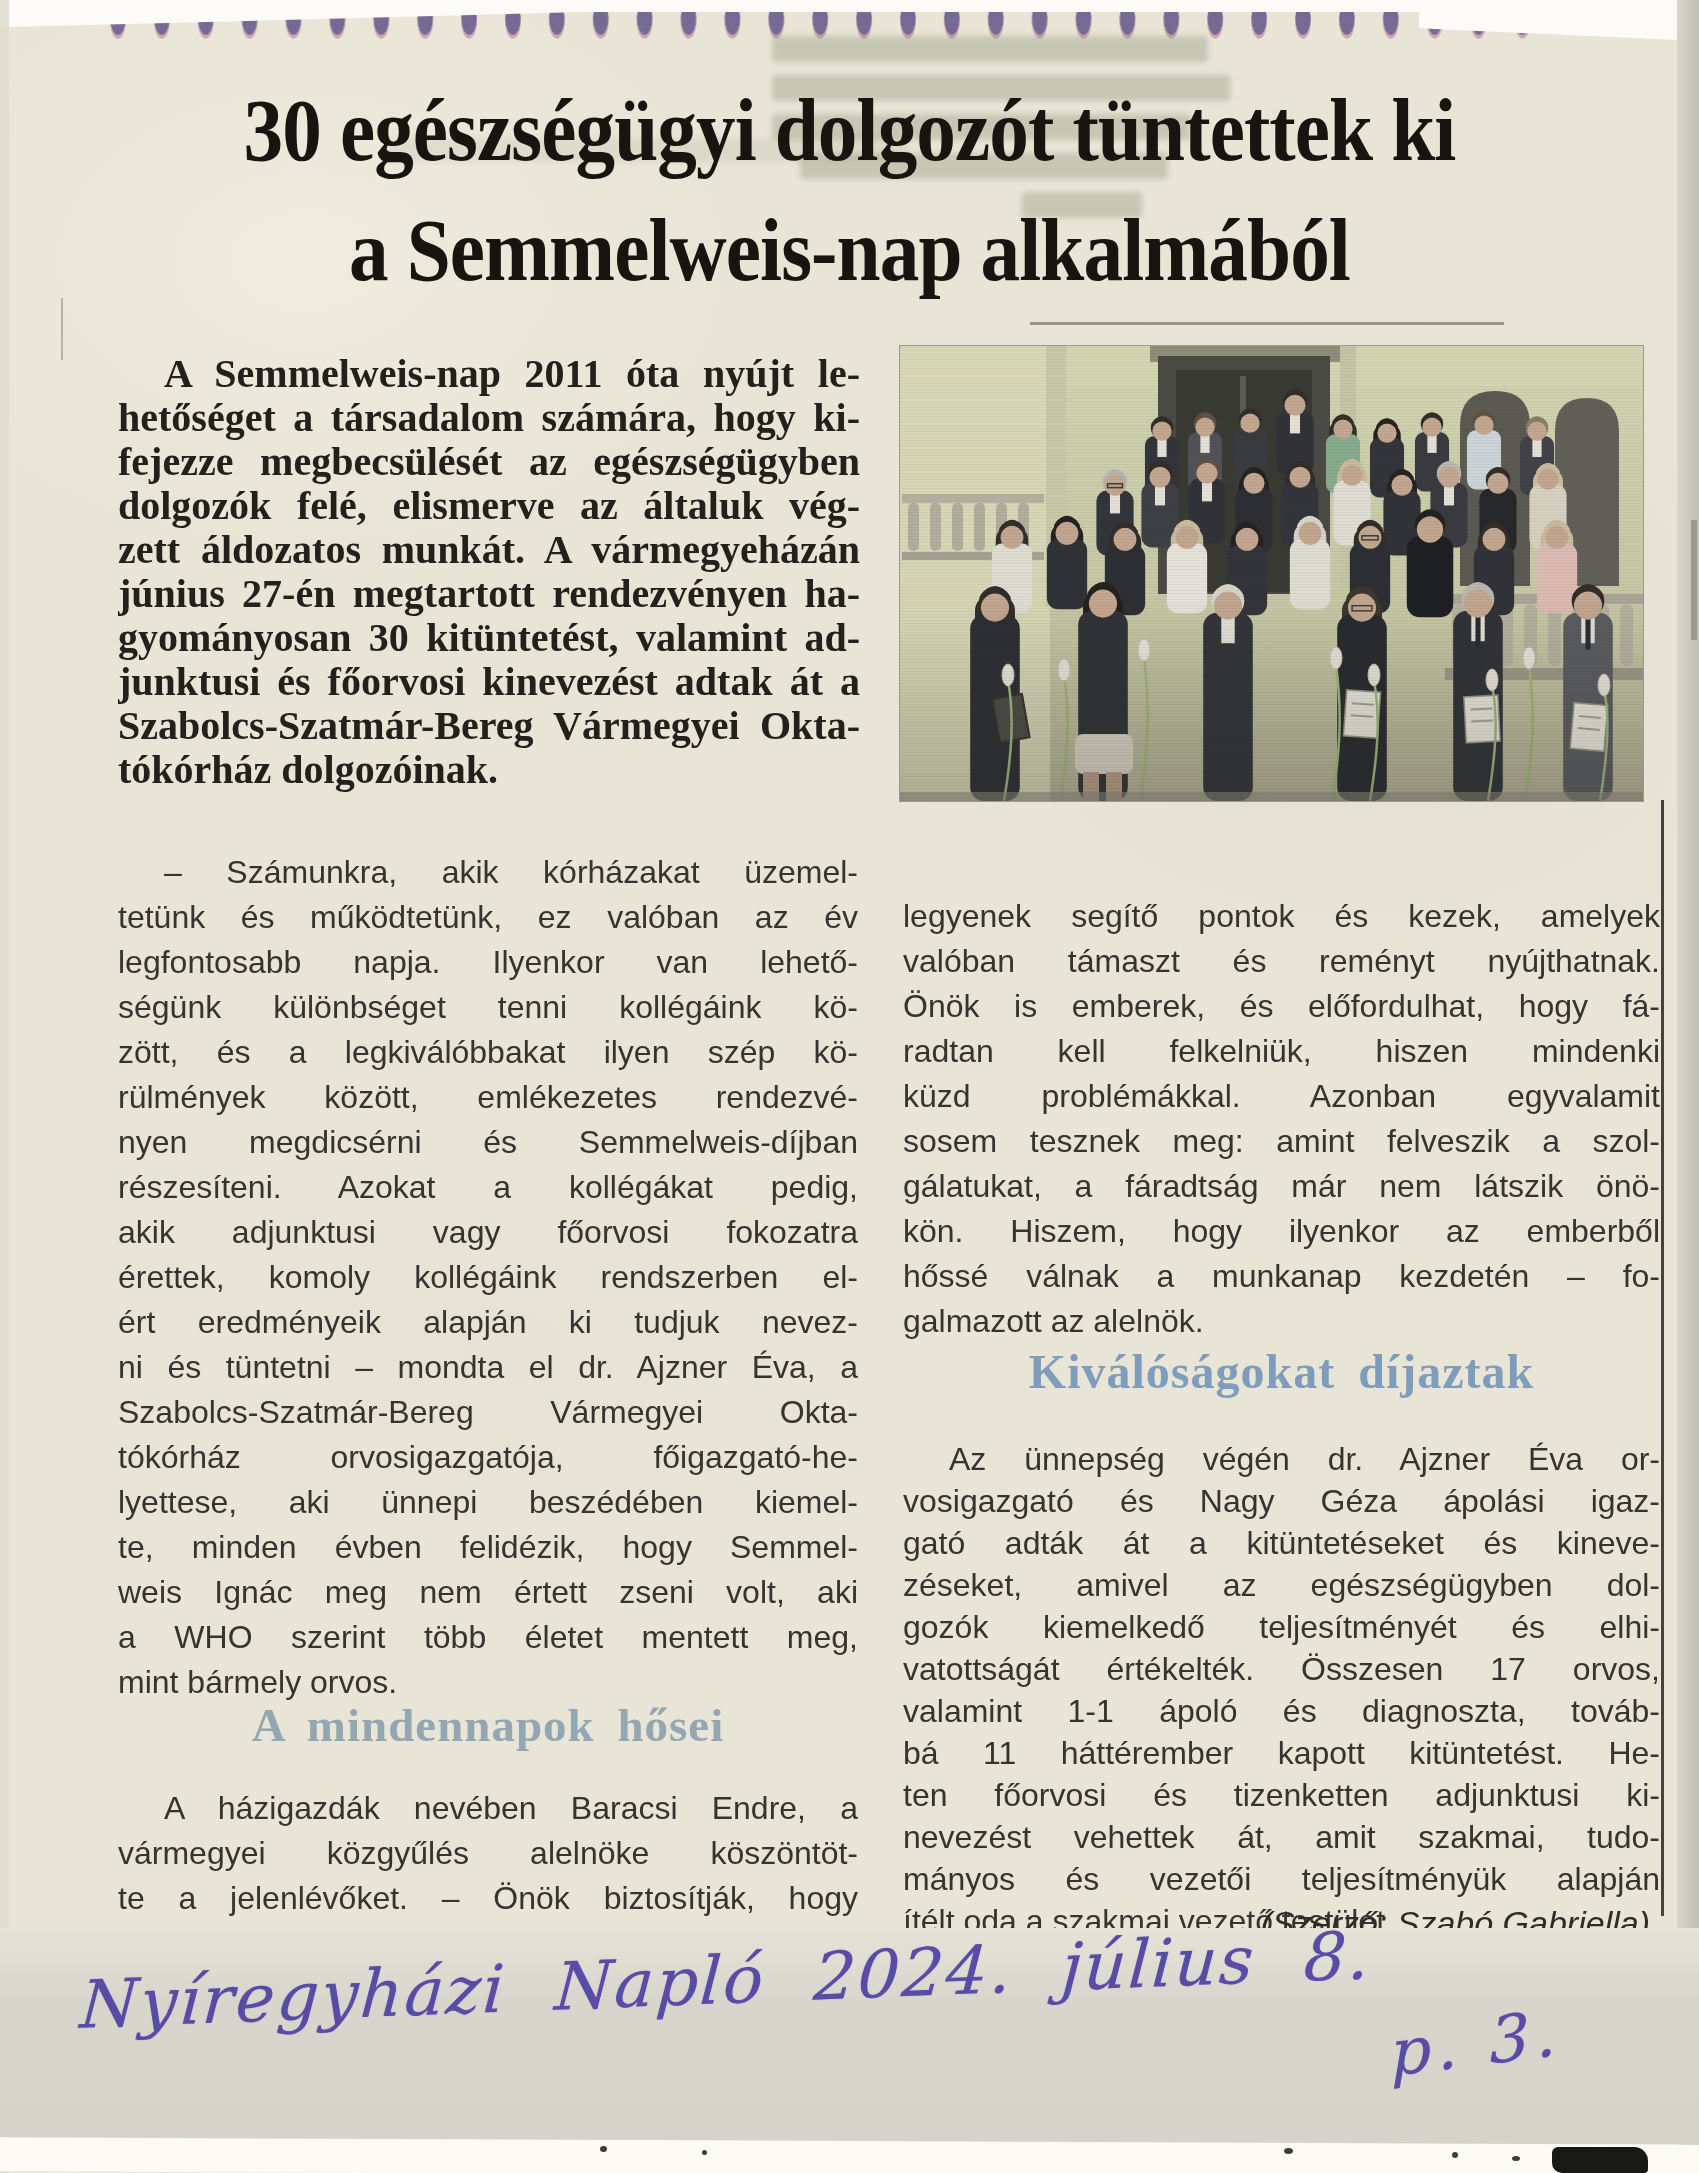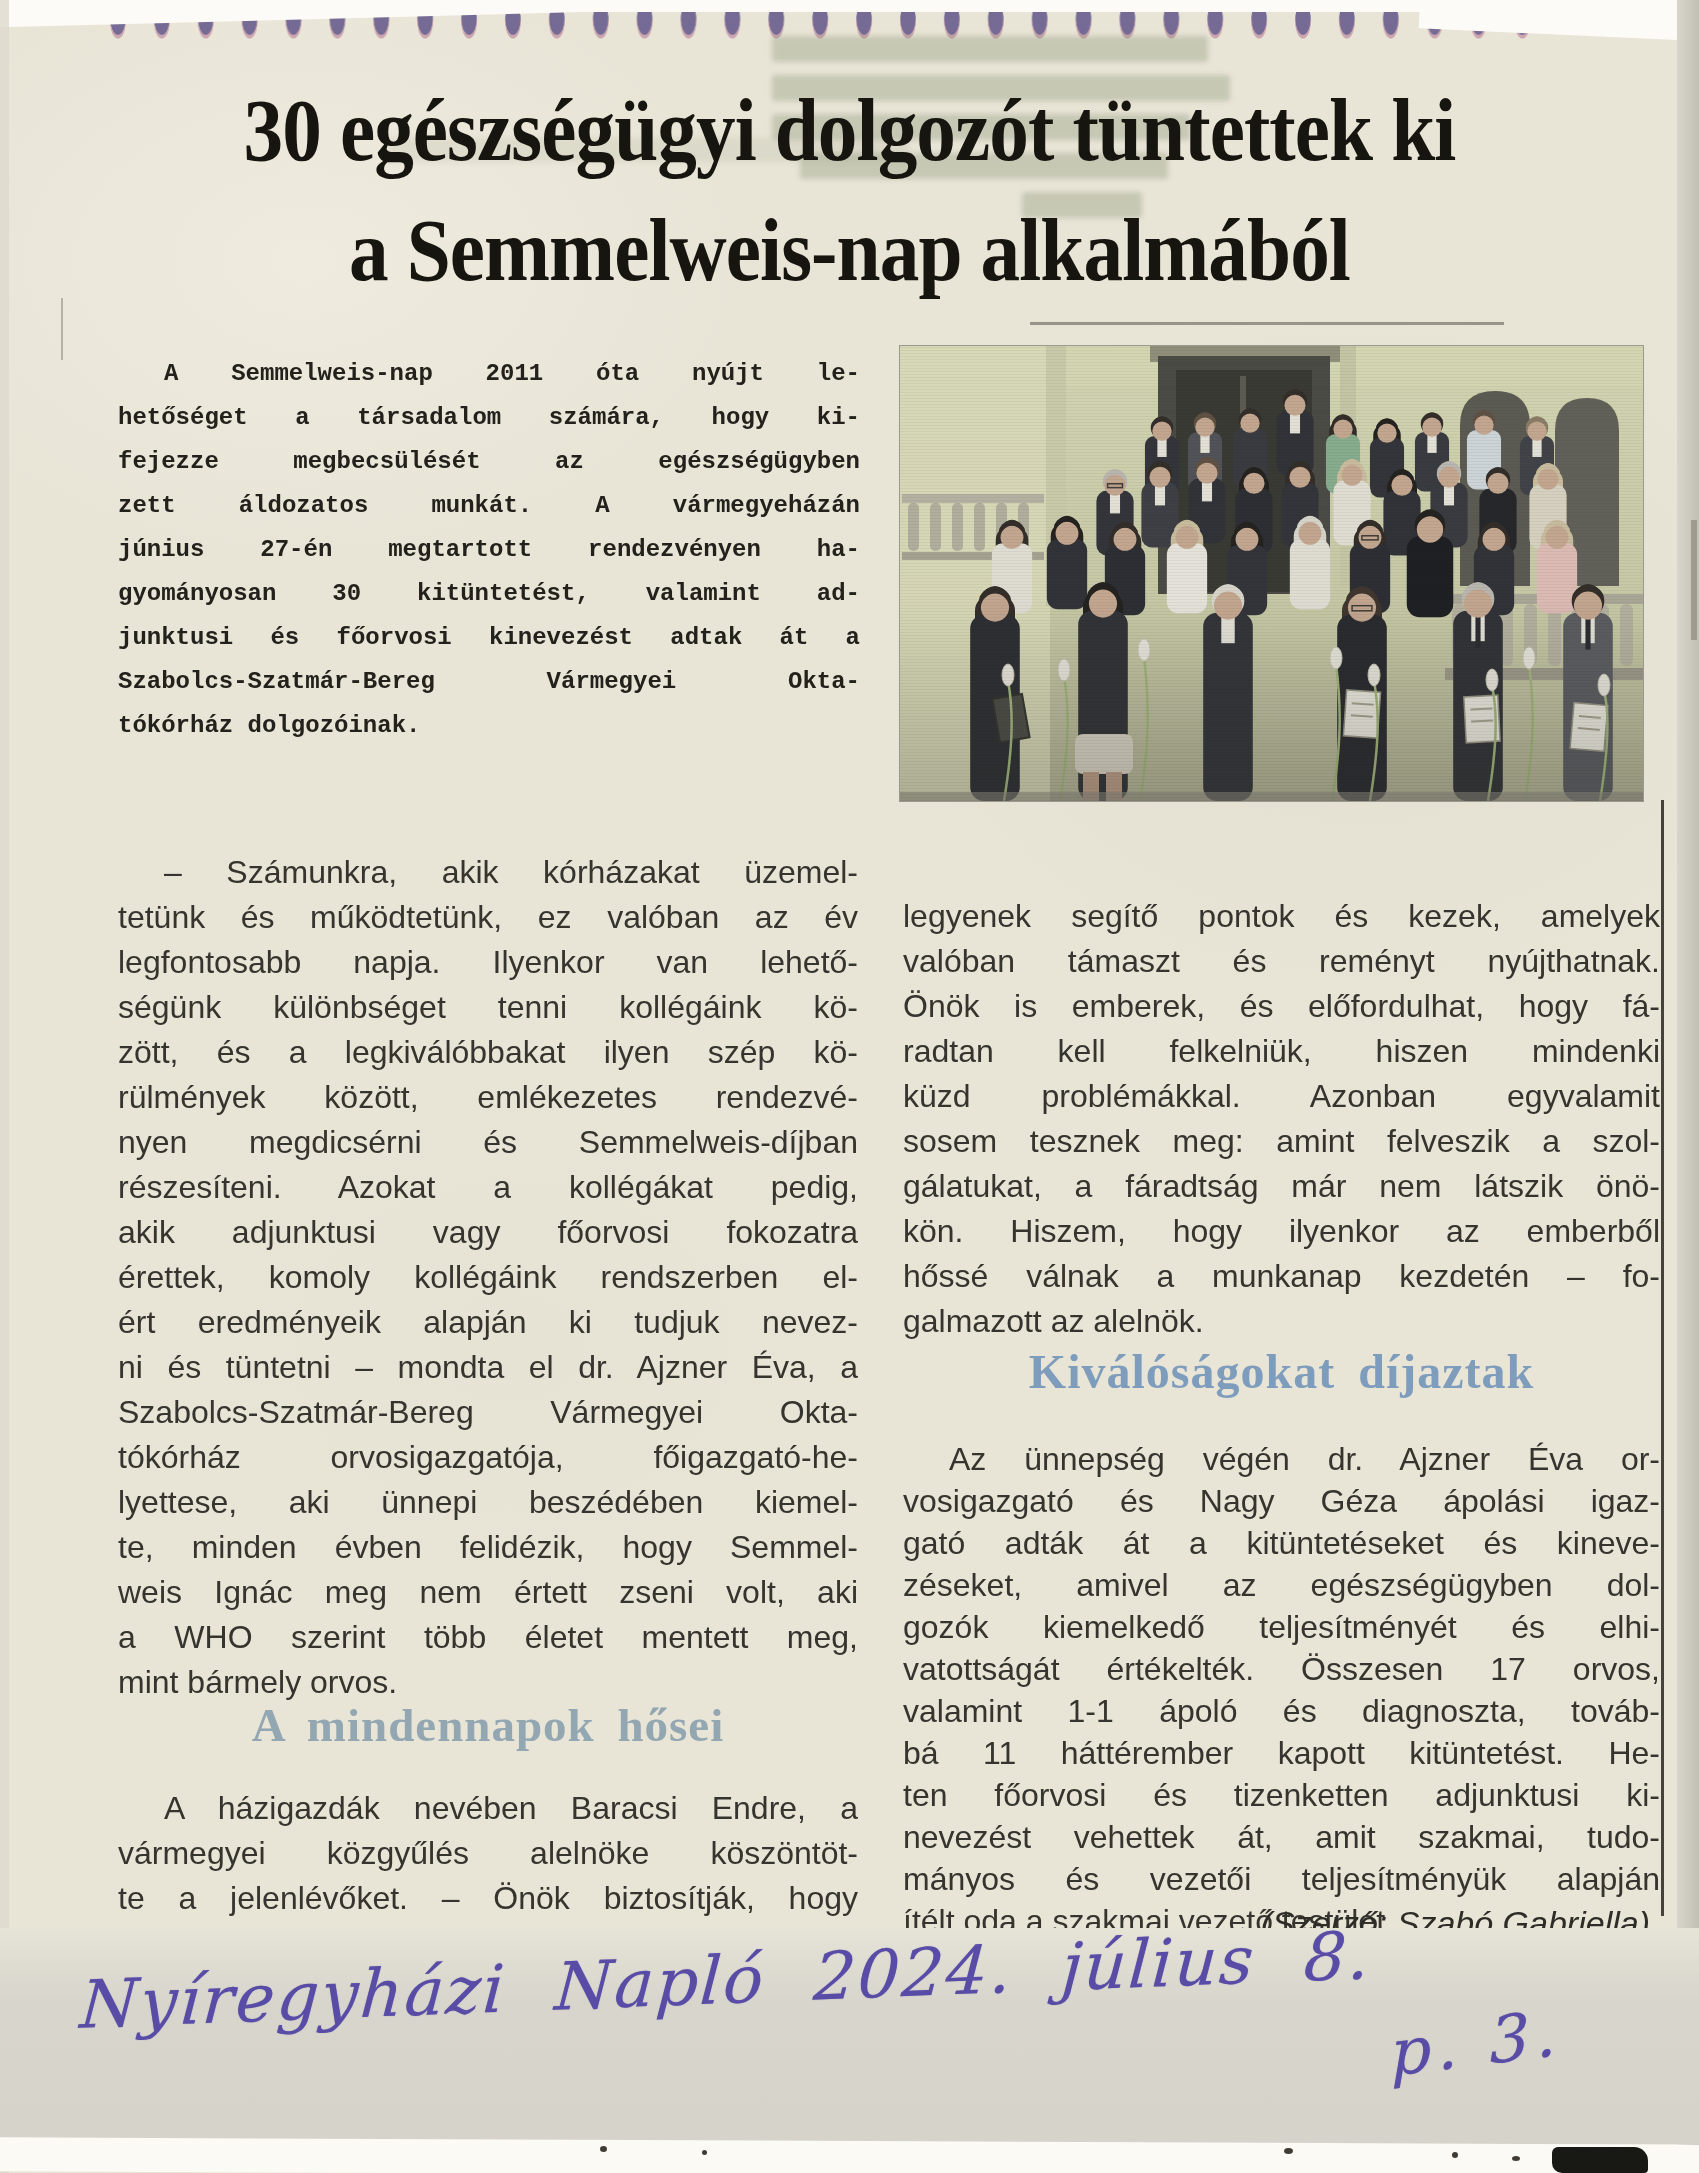--- a/index.html
+++ b/index.html
@@ -45,21 +45,21 @@
   .h-rule{top:322px;left:1030px;width:474px;height:3px;background:#55524a;opacity:.55;}
 
   
   .line-block{overflow:hidden;}
   .line-block .tl{height:var(--lh);line-height:var(--lh);text-align:justify;text-align-last:justify;
     overflow:hidden;white-space:nowrap;}
   .line-block .tl:last-child{text-align-last:left;}
   .indent .tl:first-child{text-indent:46px;}
 
   .lead{top:352px;left:118px;width:742px;--lh:44px;
-    font-family:Liberation Mono, monospace;font-weight:700;font-size:24px;color:#23211c;}
+    font-family:Liberation Serif, serif;font-weight:700;font-size:40px;color:#23211c;}
   .col{font-size:32px;color:#36342e;margin-top:44px;}
   .c1a{top:806px;left:118px;width:740px;--lh:45px;}
   .c1b{top:1742px;left:118px;width:740px;--lh:45px;}
   .c2a{top:850px;left:903px;width:757px;--lh:45px;}
   .c2b{top:1394px;left:903px;width:757px;--lh:42px;}
 
   .subhead{font-family:"Liberation Serif",serif;font-weight:700;letter-spacing:1px;word-spacing:10px;text-align:center;margin-top:32px;}
   .sh1{top:1666px;left:118px;width:740px;font-size:47px;color:#93a7b2;}
   .sh2{top:1312px;left:903px;width:757px;font-size:48px;color:#7e9cbc;}
 
@@ -106,20 +106,21 @@
   <div class="abs ghost-wide"></div>
 
   <div class="abs headline h1a">30 egészségügyi dolgozót tüntettek ki</div>
   <div class="abs headline h1b">a Semmelweis-nap alkalmából</div>
   <div class="abs h-rule"></div>
 
   <div class="abs line-block lead indent">
       <div class="tl">A Semmelweis-nap 2011 óta nyújt le-</div>
       <div class="tl">hetőséget a társadalom számára, hogy ki-</div>
       <div class="tl">fejezze megbecsülését az egészségügyben</div>
+      <div class="tl">dolgozók felé, elismerve az általuk vég-</div>
       <div class="tl">zett áldozatos munkát. A vármegyeházán</div>
       <div class="tl">június 27-én megtartott rendezvényen ha-</div>
       <div class="tl">gyományosan 30 kitüntetést, valamint ad-</div>
       <div class="tl">junktusi és főorvosi kinevezést adtak át a</div>
       <div class="tl">Szabolcs-Szatmár-Bereg Vármegyei Okta-</div>
       <div class="tl">tókórház dolgozóinak.</div>
     </div>
 
   <div class="abs photo" role="img" aria-label="Csoportkép: kitüntetett egészségügyi dolgozók sötét ünnepi ruhában, fehér virágokkal és oklevelekkel a vármegyeháza lépcsőjén">
     <svg id="photo-svg" viewBox="0 0 743 455" preserveAspectRatio="none">

